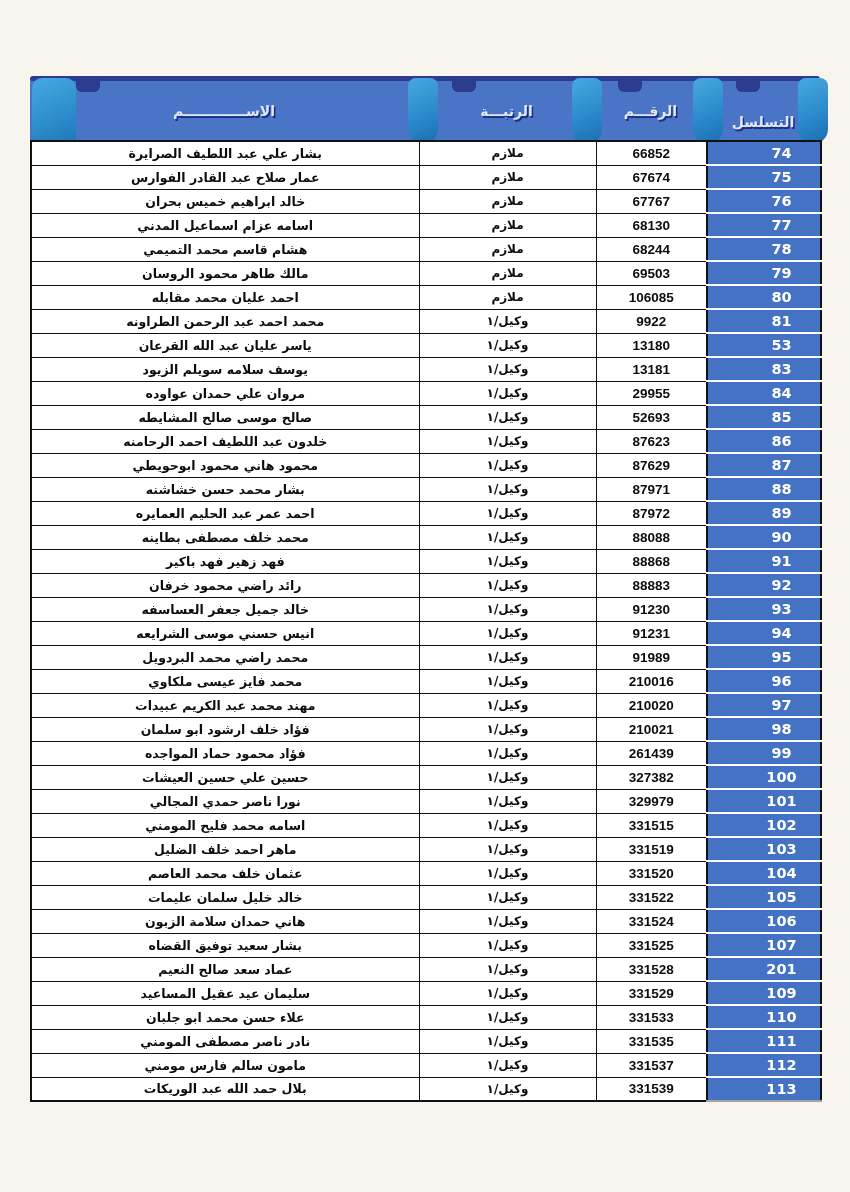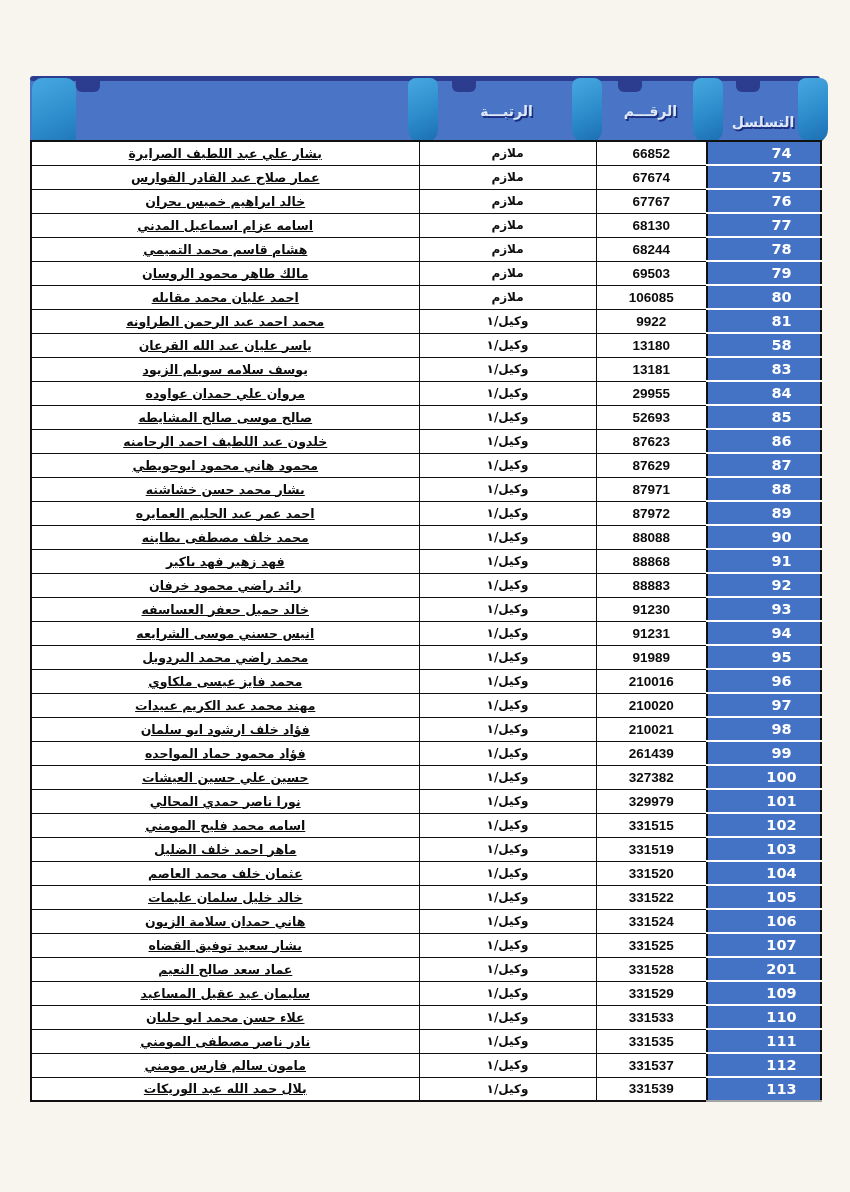--- a/index.html
+++ b/index.html
@@ -60,21 +60,21 @@
   col.c-number{ width:111px; }
   col.c-rank  { width:177px; }
   col.c-name  { width:388px; }
   .roster td{
     height:24px; padding:0 4px;
     border:1.4px solid #111;
     font-weight:bold; text-align:center; vertical-align:middle;
     color:#0c0c0c; background:#ffffff;
     overflow:hidden; white-space:nowrap;
   }
-  td.name-cell{ font-size:12.5px;text-decoration:underline; }
+  td.name-cell{ font-size:12.5px; }
   td.rank-cell{ font-size:12px; }
   td.number-cell{ font-size:13.5px; font-family:Liberation Sans, sans-serif; }
   td.serial-cell{
     background:#4472c4; color:#ffffff; font-size:14.5px;
     border-top:2px solid #ffffff; border-bottom:2px solid #ffffff;
     border-right:2px solid #111; 
     border-left:2px solid #111;  
     padding-left:39px;
   }
   .roster tr:first-child td.serial-cell{ border-top:2px solid #111; }
@@ -97,20 +97,21 @@
 
     <div class="tab" style="left:46px;"></div>
     <div class="tab" style="left:422px;"></div>
     <div class="tab" style="left:588px;"></div>
     <div class="tab" style="left:706px;"></div>
 
     <div class="header-labels">
       <div class="header-cell hc-serial">التسلسل</div>
       <div class="header-cell hc-number">الرقـــم</div>
       <div class="header-cell hc-rank">الرتبـــة</div>
+      <div class="header-cell hc-name">الاســـــــــــــم</div>
     </div>
   </div>
 
   <table class="roster">
     <colgroup>
       <col class="c-serial">
         <col class="c-number">
         <col class="c-rank">
         <col class="c-name">
     </colgroup>
@@ -157,21 +158,21 @@
           <td class="rank-cell">ملازم</td>
           <td class="name-cell">احمد عليان محمد مقابله</td>
         </tr>
         <tr>
           <td class="serial-cell">81</td>
           <td class="number-cell">9922</td>
           <td class="rank-cell">وكيل/١</td>
           <td class="name-cell">محمد احمد عبد الرحمن الطراونه</td>
         </tr>
         <tr>
-          <td class="serial-cell">58</td>
+          <td class="serial-cell">53</td>
           <td class="number-cell">13180</td>
           <td class="rank-cell">وكيل/١</td>
           <td class="name-cell">ياسر عليان عبد الله القرعان</td>
         </tr>
         <tr>
           <td class="serial-cell">83</td>
           <td class="number-cell">13181</td>
           <td class="rank-cell">وكيل/١</td>
           <td class="name-cell">يوسف سلامه سويلم الزيود</td>
         </tr>

